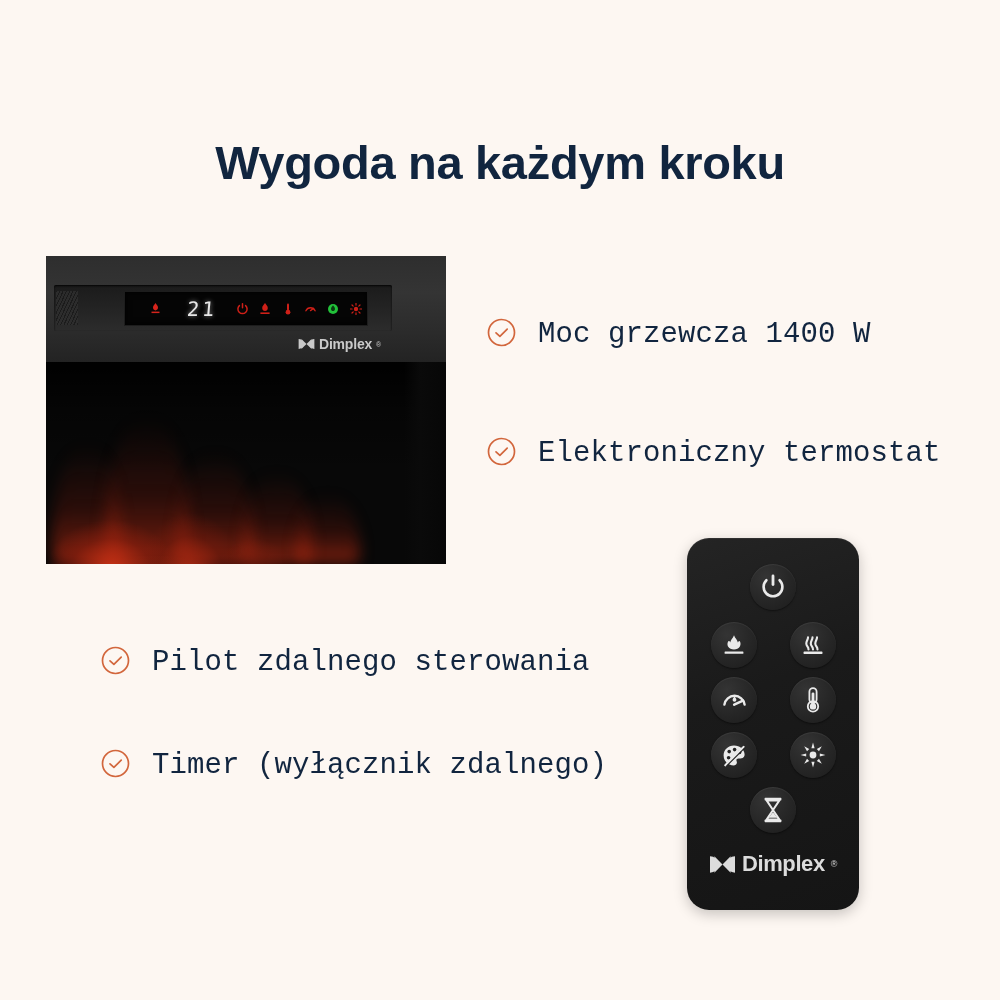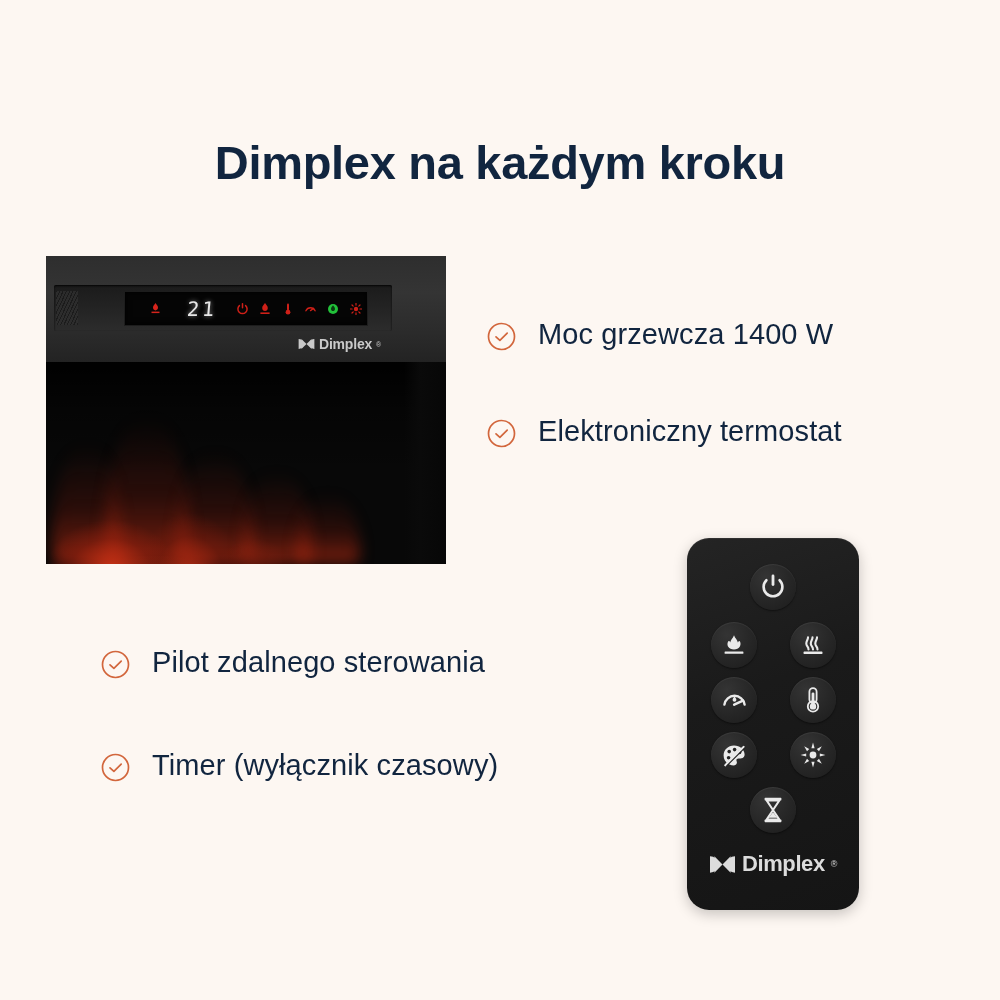--- a/index.html
+++ b/index.html
@@ -184,37 +184,38 @@
     position: absolute;
     inset: 0;
     background: linear-gradient(180deg, rgba(0,0,0,.95) 0%, rgba(0,0,0,.35) 26%, rgba(0,0,0,0) 55%);
     z-index: 3;
   }
 
   
   .feature {
     position: absolute;
     display: flex;
-    align-items: flex-end;
+    align-items: flex-start;
     gap: 22px;
+    font-family: Liberation Mono, monospace;
   }
   .check-circle {
     flex: 0 0 auto;
     width: 29px;
     height: 29px;
     display: block;
   }
   .feature-label {
     font-size: 29px;
     color: #11253f;
     letter-spacing: .1px;
     white-space: nowrap;
   }
   .feat-0 { left: 487px; top: 318px; }
-  .feat-1 { left: 487px; top: 415px; }
+  .feat-1 { left: 487px; top: 437px; }
   .feat-2 { left: 101px; top: 646px; }
   .feat-3 { left: 101px; top: 749px; }
 
   
   .remote {
     position: absolute;
     left: 687px;
     top: 538px;
     width: 172px;
     height: 372px;
@@ -262,21 +263,21 @@
     font-size: 9px;
     vertical-align: super;
     font-weight: normal;
   }
 </style>
 </head>
 <body>
 
 <div class="page">
 
-  <h1 class="headline">Dimplex na każdym kroku</h1>
+  <h1 class="headline">Wygoda na każdym kroku</h1>
 
   <div class="fireplace">
 
     <div class="fp-top-bezel">
       <div class="fp-recess">
         <div class="fp-vent"></div>
       </div>
 
       <div class="led-strip">
         <div class="led-item led-ind-flame">
@@ -386,21 +387,21 @@
       <path d="M9 14.8 L12.9 18.4 L20.2 11.2" stroke="#d2663c" stroke-width="1.7" fill="none" stroke-linecap="round" stroke-linejoin="round"></path>
     </svg>
     <span class="feature-label">Pilot zdalnego sterowania</span>
   </div>
 
   <div class="feature feat-3">
     <svg class="check-circle" viewBox="0 0 29 29" fill="none">
       <circle cx="14.5" cy="14.5" r="13" stroke="#d2663c" stroke-width="1.7" fill="none"></circle>
       <path d="M9 14.8 L12.9 18.4 L20.2 11.2" stroke="#d2663c" stroke-width="1.7" fill="none" stroke-linecap="round" stroke-linejoin="round"></path>
     </svg>
-    <span class="feature-label">Timer (wyłącznik czasowy)</span>
+    <span class="feature-label">Timer (wyłącznik zdalnego)</span>
   </div>
 
   <div class="remote">
 
     <div class="rbtn rb-power">
       <svg width="24" height="26" viewBox="0 0 24 26" fill="none">
         <path d="M5.4 6.2 A9.4 9.4 0 1 0 18.6 6.2" stroke="#eaeaea" stroke-width="2.6" fill="none" stroke-linecap="round"></path>
         <rect x="10.6" y="0.6" width="2.8" height="11.4" rx="1.4" fill="#eaeaea"></rect>
       </svg>
     </div>

